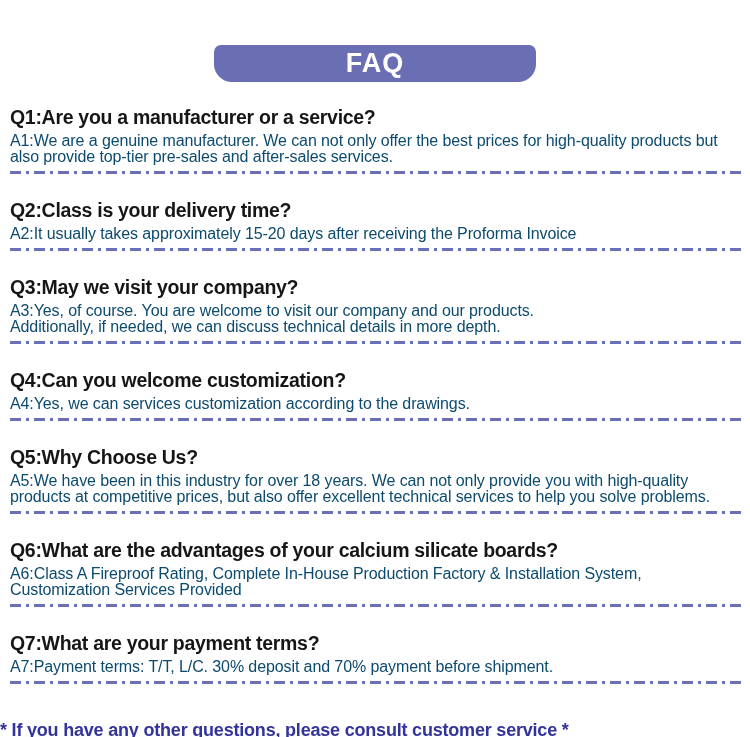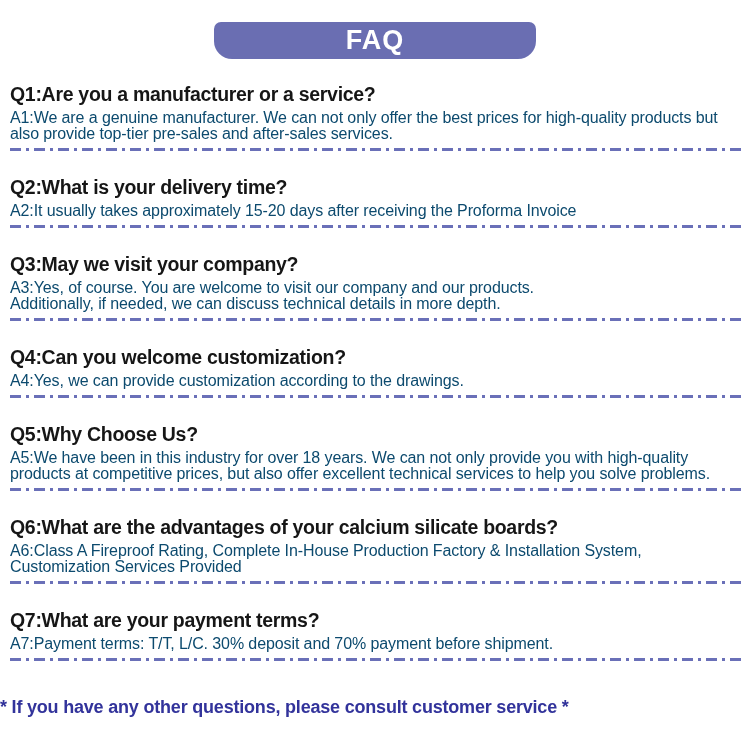--- a/index.html
+++ b/index.html
@@ -4,21 +4,21 @@
 <style>
   html,body{margin:0;padding:0;background:#ffffff;}
   .page{
     position:relative;
     width:750px;height:737px;
     margin:0 auto;
     background:#ffffff;
     font-family:"Liberation Sans","DejaVu Sans",sans-serif;
     overflow:hidden;
     box-sizing:border-box;
-    padding-top:22px;
+    padding-top:45px;
   }
   .banner{
     width:322px;height:37px;
     margin:0 auto 25px auto;
     background:var(--banner-bg,#6A6EB2);
     border-radius:7px 7px 18px 18px;
     display:flex;align-items:center;justify-content:center;
   }
   .banner span{
     color:#ffffff;
@@ -74,35 +74,35 @@
   <div class="faq-list">
 
       <section class="faq-item">
         <h2 class="question">Q1:Are you a manufacturer or a service?</h2>
         <p class="answer">A1:We are a genuine manufacturer. We can not only offer the best prices for high-quality products but
 also provide top-tier pre-sales and after-sales services.</p>
         <div class="divider"></div>
       </section>
 
       <section class="faq-item">
-        <h2 class="question">Q2:What is your delivery time?</h2>
+        <h2 class="question">Q2:Class is your delivery time?</h2>
         <p class="answer">A2:It usually takes approximately 15-20 days after receiving the Proforma Invoice</p>
         <div class="divider"></div>
       </section>
 
       <section class="faq-item">
         <h2 class="question">Q3:May we visit your company?</h2>
         <p class="answer">A3:Yes, of course. You are welcome to visit our company and our products.
 Additionally, if needed, we can discuss technical details in more depth.</p>
         <div class="divider"></div>
       </section>
 
       <section class="faq-item">
         <h2 class="question">Q4:Can you welcome customization?</h2>
-        <p class="answer">A4:Yes, we can provide customization according to the drawings.</p>
+        <p class="answer">A4:Yes, we can services customization according to the drawings.</p>
         <div class="divider"></div>
       </section>
 
       <section class="faq-item">
         <h2 class="question">Q5:Why Choose Us?</h2>
         <p class="answer">A5:We have been in this industry for over 18 years. We can not only provide you with high-quality
 products at competitive prices, but also offer excellent technical services to help you solve problems.</p>
         <div class="divider"></div>
       </section>
 

